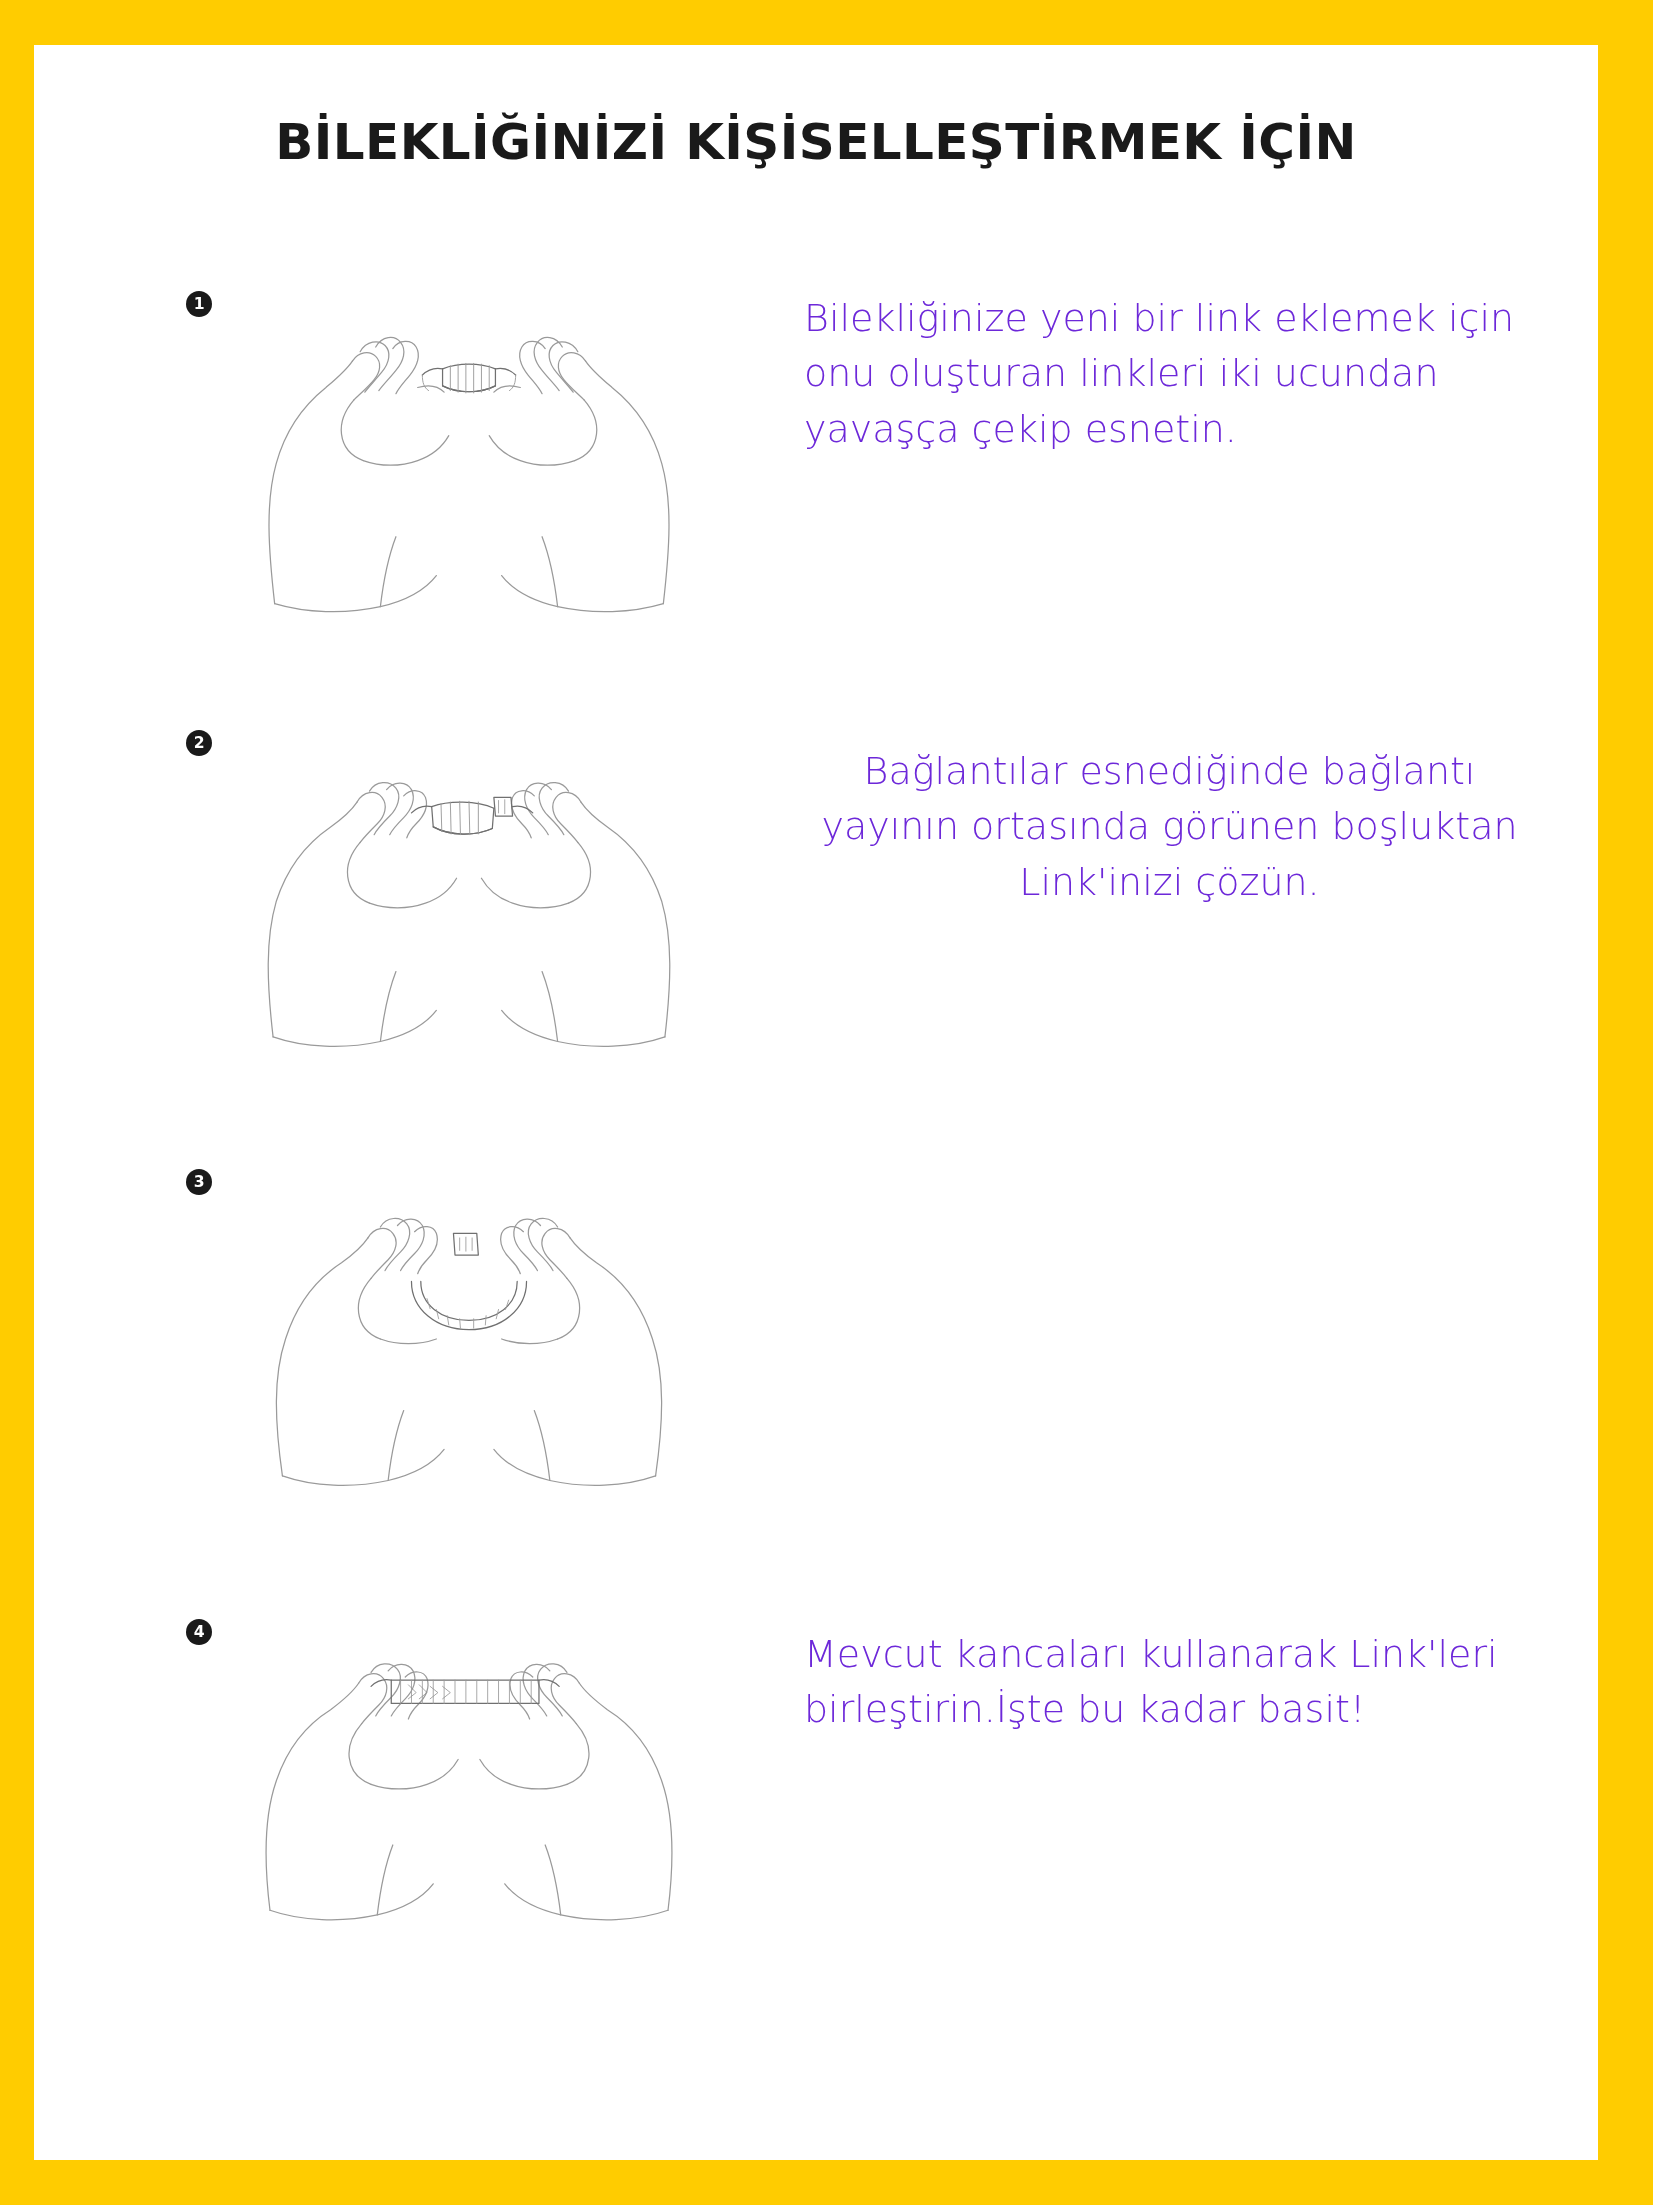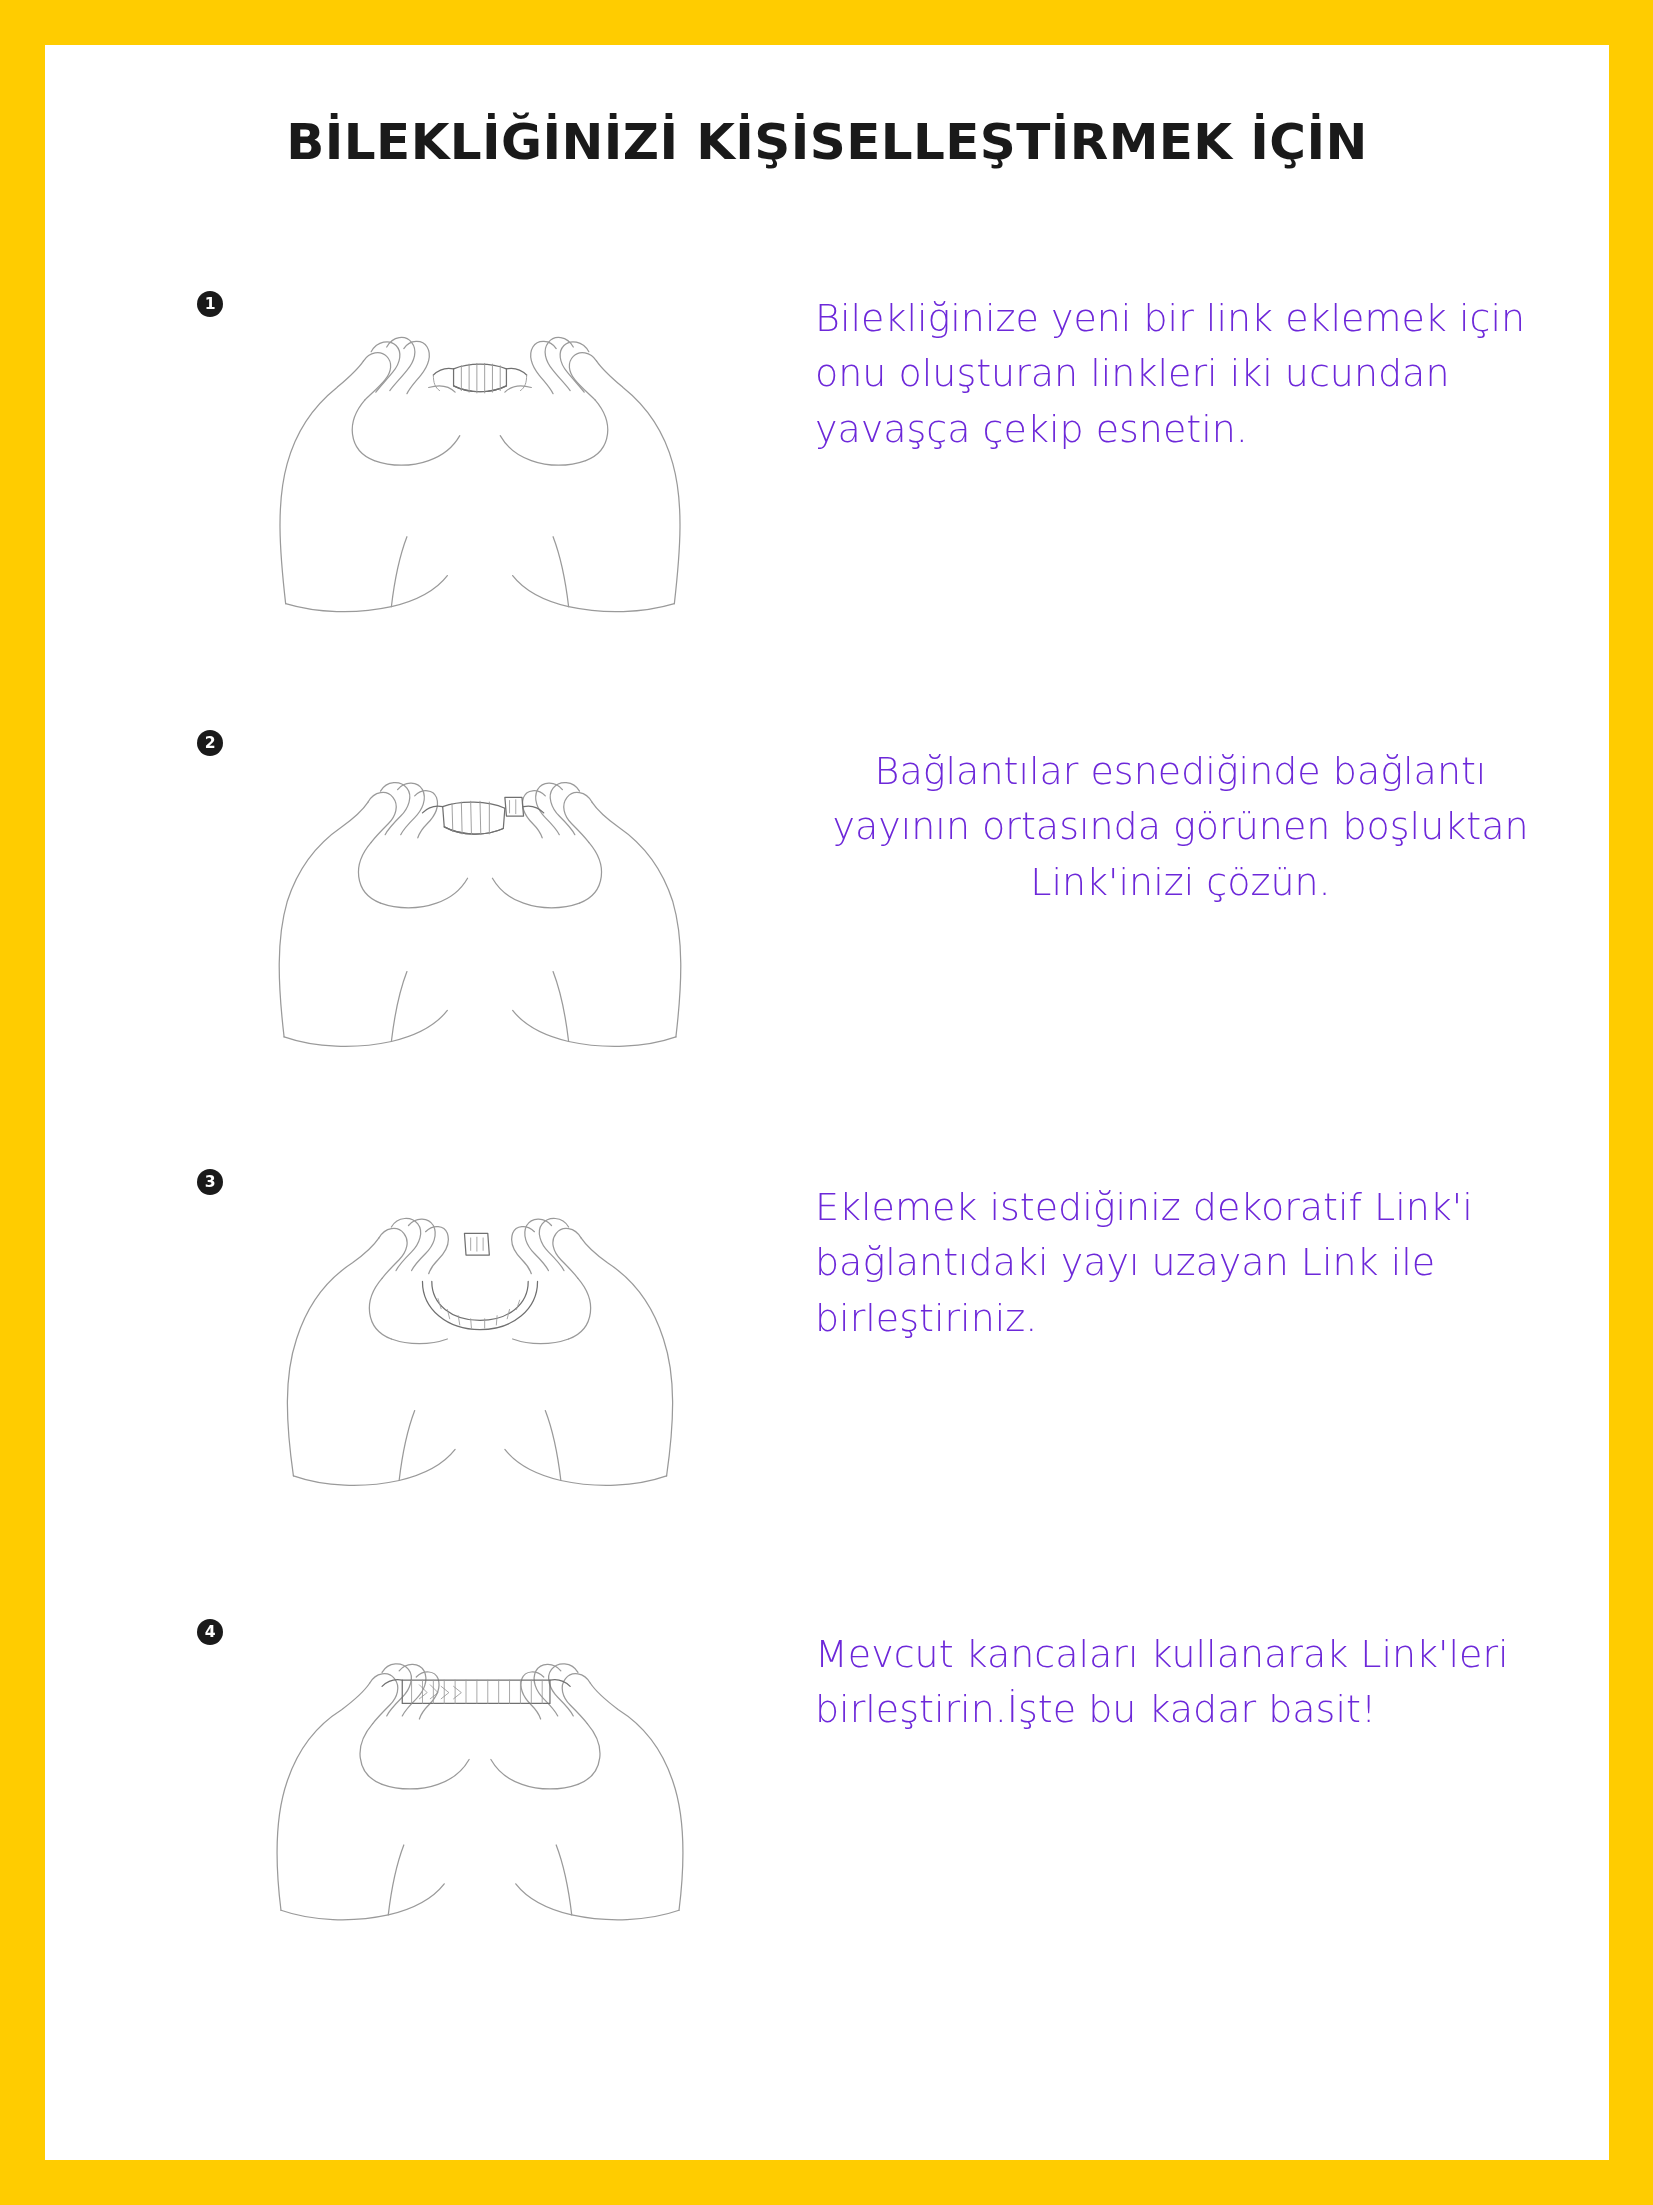--- a/index.html
+++ b/index.html
@@ -8,21 +8,21 @@
   }
   body {
     width: 1654px;
     height: 2205px;
     background: #FFCC00;
     font-family: "DejaVu Sans", sans-serif;
     overflow: hidden;
   }
   .page {
     position: absolute;
-    left: 45px;
+    left: 34px;
     top: 45px;
     width: 1564px;
     height: 2115px;
     background: #FFFFFF;
     box-sizing: border-box;
   }
   .title-block {
     padding-top: 67px;
     text-align: center;
   }
@@ -201,21 +201,20 @@
 
           <path d="M236 170 C236 206 268 232 310 232 C352 232 384 206 384 170" stroke="#707070"></path>
           <path d="M248 170 C248 200 274 220 310 220 C346 220 372 200 372 170" stroke="#707070"></path>
           <path d="M256 192 L260 205 M268 206 L271 218 M282 214 L284 226 M298 218 L299 230 M316 218 L316 230 M332 214 L331 226 M348 206 L345 218 M361 194 L357 206" stroke="#9a9a9a" stroke-width="1.1"></path>
 
           <path d="M290 108 L320 108 L322 136 L292 136 Z" stroke="#707070"></path>
           <path d="M298 114 L298 130 M306 113 L306 131 M314 114 L314 130" stroke="#9a9a9a" stroke-width="1.1"></path>
         </svg>
       </div>
       <div class="step-num">3</div>
-      <div class="step-text">Eklemek istediğiniz dekoratif Link'i bağlantıdaki yayı uzayan Link ile birleştiriniz.</div>
     </div>
 
     <div class="step step4">
       <div class="step-num">4</div>
       <div class="step-img">
         <svg class="sketch" viewBox="0 0 620 470" width="482" height="366" fill="none" stroke="#9a9a9a" stroke-width="1.6" stroke-linecap="round" stroke-linejoin="round">
           <path d="M54 400 C46 336 46 280 62 234 C76 192 100 162 132 142 C148 130 160 120 168 108"></path>
           <path d="M168 108 C176 94 192 92 200 102 C208 112 204 126 194 136 C186 144 178 152 172 160"></path>
           <path d="M184 94 C192 80 210 80 218 90 C226 100 220 116 210 126 C202 134 194 142 190 150"></path>
           <path d="M206 92 C216 80 232 82 238 92 C244 104 238 118 228 128 C220 136 214 142 210 150"></path>

